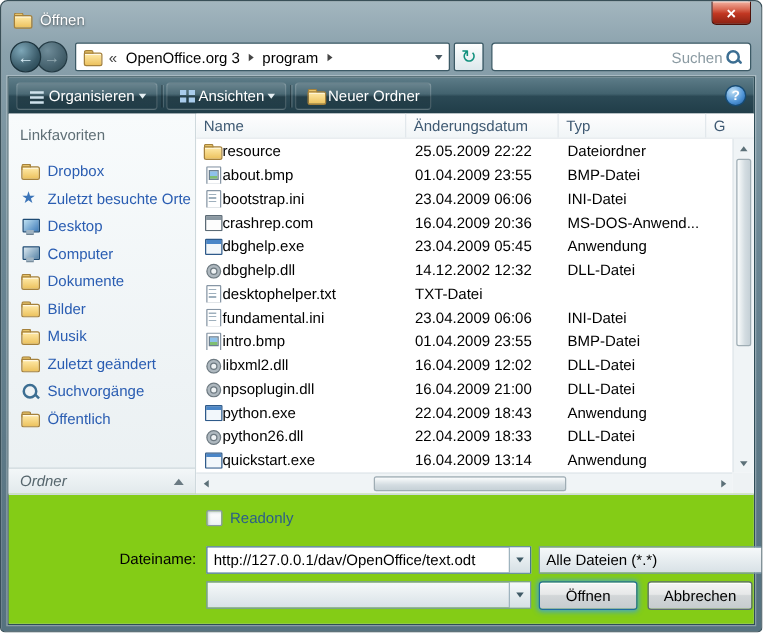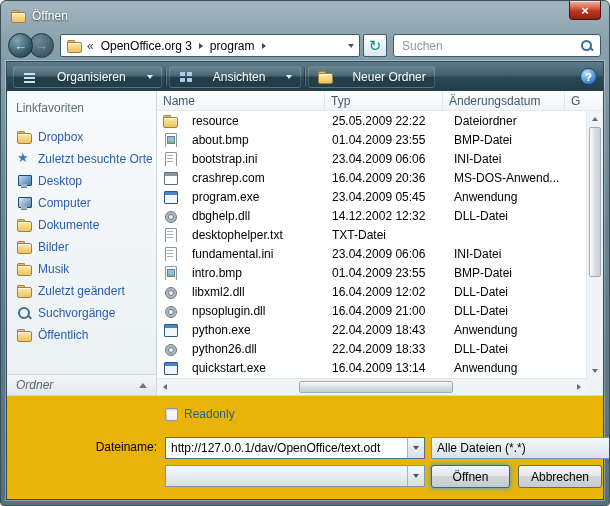--- a/index.html
+++ b/index.html
@@ -28,34 +28,34 @@
     display:flex;align-items:center;padding:0 5px;gap:5px;}
   .bc-overflow{color:#444;}
   .crumb{padding:0 2px;white-space:nowrap;}
   .bsep{width:0;height:0;border-top:3px solid transparent;border-bottom:3px solid transparent;border-left:4px solid #454545;}
   .bc-caret{margin-left:auto;width:0;height:0;border-left:3px solid transparent;border-right:3px solid transparent;border-top:4px solid #4a5a64;}
   .refreshbtn{width:24px;height:23px;margin-left:3px;border:1px solid #3c5a66;border-radius:2px;
     background:linear-gradient(#fdfefe,#dde8ec);color:#12917e;font-size:15px;line-height:1;
     display:flex;align-items:center;justify-content:center;}
   .searchbox{flex:1;height:23px;margin-left:6px;margin-right:1px;background:#fff;border:1px solid #3c5a66;border-radius:3px;
     display:flex;align-items:center;padding:0 6px;}
-  .searchbox input{flex:1;border:0;outline:0;background:transparent;font:12px "Liberation Sans",sans-serif;color:#3b82f6;min-width:0;}
+  .searchbox input{flex:1;border:0;outline:0;background:transparent;font:12px "Liberation Sans",sans-serif;color:#3b82f6;min-width:0;text-align:right;}
   .searchbox input::placeholder{color:#8a9aa2;}
   .magnifier{position:relative;width:14px;height:14px;flex:0 0 14px;}
   .magnifier::before{content:"";position:absolute;left:1px;top:1px;width:7px;height:7px;border:2px solid #3c6e92;border-radius:50%;}
   .magnifier::after{content:"";position:absolute;left:9px;top:9px;width:5px;height:2px;background:#3c6e92;transform:rotate(45deg);border-radius:1px;}
 
   
   .client{position:absolute;left:5px;right:5px;top:60px;bottom:5px;background:#eef2f4;border:1px solid #2f4d57;
     box-shadow:0 0 0 1px rgba(255,255,255,.3);display:flex;flex-direction:column;}
 
   
   .toolbar{height:29px;flex:0 0 29px;display:flex;align-items:center;padding:0 6px;color:#fff;
     background:linear-gradient(#5d7c88 0%,#42626e 45%,#2b4955 52%,#203d48 100%);}
-  .tbtn{display:flex;align-items:center;gap:19px;padding:3px 8px;border-radius:3px;border:1px solid rgba(255,255,255,.16);
+  .tbtn{display:flex;align-items:center;gap:1px;padding:3px 8px;border-radius:3px;border:1px solid rgba(255,255,255,.16);
     background:linear-gradient(rgba(255,255,255,.13),rgba(255,255,255,.04) 48%,rgba(0,0,0,.14) 52%,rgba(0,0,0,.05));}
   .caret{width:0;height:0;border-left:3px solid transparent;border-right:3px solid transparent;border-top:4px solid #e5eef2;margin-left:2px;}
   .tbsep{width:1px;height:18px;background:rgba(0,0,0,.28);box-shadow:1px 0 0 rgba(255,255,255,.22);margin:0 3px;}
   .helpbtn{margin-left:auto;width:17px;height:17px;border-radius:50%;border:1px solid #164a72;color:#fff;font-weight:bold;font-size:11px;
     background:radial-gradient(circle at 35% 28%,#bfe0f5,#4f94d6 58%,#1c5a9e);display:flex;align-items:center;justify-content:center;}
 
   
   .main{flex:1;display:flex;min-height:0;background:#fff;}
   .sidebar{width:150px;flex:0 0 150px;position:relative;border-right:1px solid #cfd9dd;padding-top:7px;
     background:linear-gradient(180deg,#f8fbfc,#eef3f5 70%,#eaf0f2);}
@@ -69,41 +69,41 @@
   .listwrap{flex:1;position:relative;min-width:0;background:#fff;}
   .cols{position:absolute;top:0;left:0;right:0;height:20px;display:flex;color:#3f5a73;
     background:linear-gradient(#fefefe,#f1f5f7);border-bottom:1px solid #e2e8ec;}
   .col{padding:3px 6px;border-right:1px solid #e2e8ec;white-space:nowrap;overflow:hidden;}
   .col.w-name{width:168px;flex:0 0 168px;}
   .col.w-date{width:122px;flex:0 0 122px;}
   .col.w-type{width:118px;flex:0 0 118px;}
   .col.w-size{flex:1;border-right:none;}
   .rows{position:absolute;top:20px;left:0;right:17px;bottom:17px;overflow:hidden;}
   .row{height:19px;display:flex;align-items:center;}
-  .c-name{width:168px;flex:0 0 168px;display:flex;align-items:center;gap:14px;padding-left:5px;white-space:nowrap;overflow:hidden;}
+  .c-name{width:168px;flex:0 0 168px;display:flex;align-items:center;gap:0;padding-left:5px;white-space:nowrap;overflow:hidden;}
   .c-date{width:122px;flex:0 0 122px;padding-left:7px;white-space:nowrap;}
   .c-type{width:118px;flex:0 0 118px;padding-left:7px;white-space:nowrap;overflow:hidden;}
 
   
   .vscroll{position:absolute;top:20px;right:0;bottom:17px;width:17px;background:#f0f4f6;border-left:1px solid #e0e6ea;}
   .hscroll{position:absolute;left:0;right:17px;bottom:0;height:17px;background:#f0f4f6;border-top:1px solid #e0e6ea;}
   .corner{position:absolute;right:0;bottom:0;width:17px;height:17px;background:#eef2f4;}
   .sarr{position:absolute;display:flex;align-items:center;justify-content:center;}
   .sarr span{width:0;height:0;}
   .v-up{top:0;left:0;right:0;height:15px;}    .v-up span{border-left:3px solid transparent;border-right:3px solid transparent;border-bottom:4px solid #5c7078;}
   .v-dn{bottom:0;left:0;right:0;height:15px;} .v-dn span{border-left:3px solid transparent;border-right:3px solid transparent;border-top:4px solid #5c7078;}
   .h-lf{left:0;top:0;bottom:0;width:15px;}    .h-lf span{border-top:3px solid transparent;border-bottom:3px solid transparent;border-right:4px solid #5c7078;}
   .h-rt{right:0;top:0;bottom:0;width:15px;}   .h-rt span{border-top:3px solid transparent;border-bottom:3px solid transparent;border-left:4px solid #5c7078;}
   .vthumb{position:absolute;left:2px;width:12px;top:16px;height:150px;border:1px solid #9fadb4;border-radius:2px;
     background:linear-gradient(90deg,#fbfdfd,#d3dce1 60%,#c6d1d7);}
   .hthumb{position:absolute;top:2px;height:12px;left:33%;width:36%;border:1px solid #9fadb4;border-radius:2px;
     background:linear-gradient(#fbfdfd,#d3dce1 60%,#c6d1d7);}
 
   
-  .dfooter{height:104px;flex:0 0 104px;position:relative;background:#eab308;border-top:1px solid #cfd9dd;padding-left:17px;}
+  .dfooter{height:104px;flex:0 0 104px;position:relative;background:#84cc16;border-top:1px solid #cfd9dd;padding-left:17px;}
   .chkrow{position:absolute;left:158px;top:11px;display:flex;align-items:center;gap:6px;}
   .checkbox{width:13px;height:13px;border:1px solid #8a9aa5;border-radius:2px;background:linear-gradient(#fff,#eef2f4);
     box-shadow:inset 1px 1px 2px rgba(110,135,150,.4);}
   .chk-label{color:#2b5d8a;}
   .flabel{position:absolute;left:0;width:150px;text-align:right;color:#000;}
   .lb-name{top:44px;} .lb-ver{top:72px;margin-top:43px;}
   .combo{position:absolute;height:22px;display:flex;align-items:stretch;background:#fff;border:1px solid #46768e;}
   .combo .val{flex:1;display:flex;align-items:center;padding:0 5px;white-space:nowrap;overflow:hidden;min-width:0;}
   .combo input{flex:1;border:0;outline:0;padding:0 5px;font:12px "Liberation Sans",sans-serif;background:transparent;min-width:0;}
   .combo .drop{width:17px;flex:0 0 17px;border-left:1px solid #9fb4bf;display:flex;align-items:center;justify-content:center;
@@ -273,22 +273,22 @@
         </div>
         <div class="sb-folders">
           <span>Ordner</span>
           <i class="chev-up"></i>
         </div>
       </div>
 
       <div class="listwrap">
         <div class="cols">
           <div class="col w-name">Name</div>
+          <div class="col w-date">Änderungsdatum</div>
           <div class="col w-type">Typ</div>
-          <div class="col w-date">Änderungsdatum</div>
           <div class="col w-size">G</div>
         </div>
 
         <div class="rows">
           <div class="row">
             <span class="c-name">
                 <i class="fico" data-icon="folder"></i>
                 <span>resource</span>
               </span>
             <span class="c-date">25.05.2009 22:22</span>
@@ -314,21 +314,21 @@
             <span class="c-name">
                 <i class="fico" data-icon="dos-app"></i>
                 <span>crashrep.com</span>
               </span>
             <span class="c-date">16.04.2009 20:36</span>
             <span class="c-type">MS-DOS-Anwend...</span>
           </div>
           <div class="row">
             <span class="c-name">
                 <i class="fico" data-icon="app"></i>
-                <span>program.exe</span>
+                <span>dbghelp.exe</span>
               </span>
             <span class="c-date">23.04.2009 05:45</span>
             <span class="c-type">Anwendung</span>
           </div>
           <div class="row">
             <span class="c-name">
                 <i class="fico" data-icon="dll-file"></i>
                 <span>dbghelp.dll</span>
               </span>
             <span class="c-date">14.12.2002 12:32</span>

